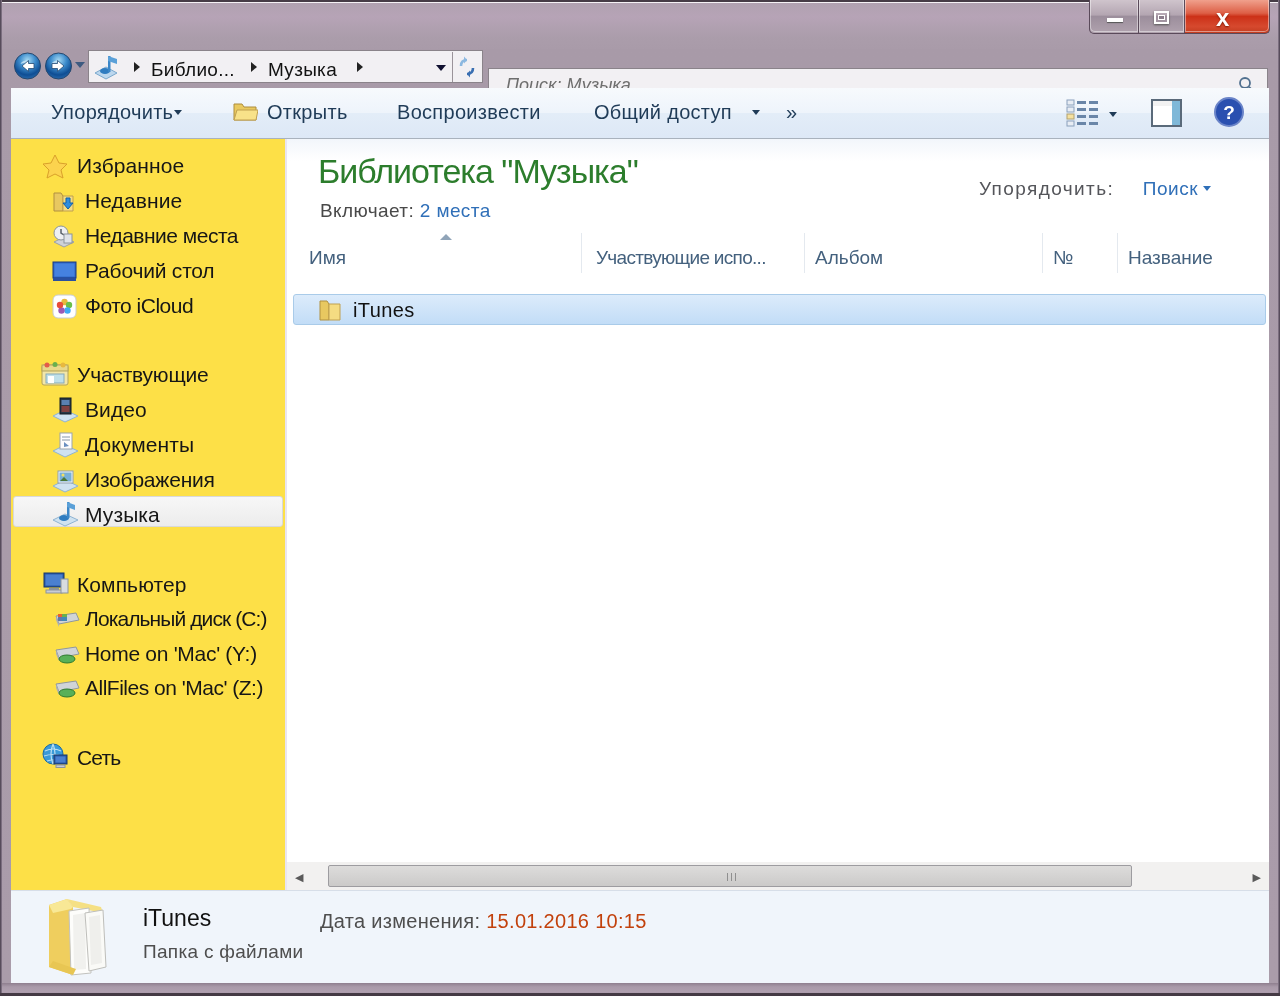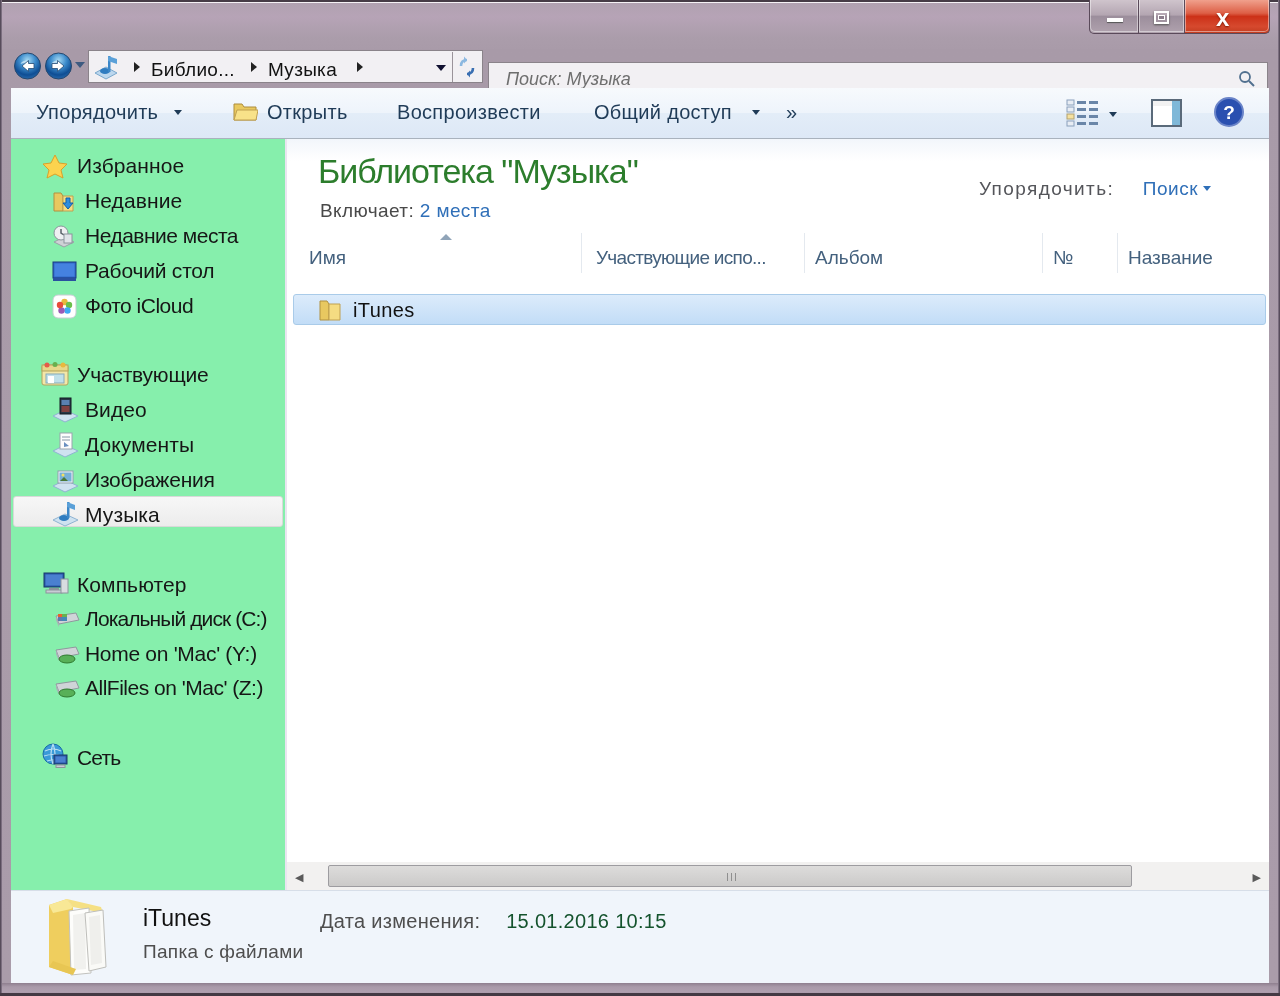--- a/index.html
+++ b/index.html
@@ -37,33 +37,33 @@
 #navdrop { left:64px; top:14px; width:0; height:0; border-left:5px solid transparent; border-right:5px solid transparent; border-top:6px solid #3d5a80; }
 
 #addrbar { left:77px; top:2px; width:395px; height:33px; background:#f2f0f3; border:1px solid #8a838a; }
 #addrmus { left:3px; top:2px; width:28px; height:28px; }
 .crumb { position:absolute; top:8px; font-size:19px; letter-spacing:0.3px; color:#111; }
 .csep  { position:absolute; top:11px; width:0; height:0; border-top:5px solid transparent; border-bottom:5px solid transparent; border-left:6px solid #222; }
 #addrdd { position:absolute; right:36px; top:14px; width:0; height:0; border-left:5px solid transparent; border-right:5px solid transparent; border-top:6px solid #101030; }
 #addrsep { position:absolute; right:29px; top:1px; width:1px; height:30px; background:#9a939a; }
 #refresh { position:absolute; right:4px; top:5px; width:22px; height:22px; }
 
-#searchbox { left:477px; top:14px; width:780px; height:33px; background:#f2f0f3; border:1px solid #8a838a; }
+#searchbox { left:477px; top:20px; width:780px; height:33px; background:#f2f0f3; border:1px solid #8a838a; }
 #searchtxt { position:absolute; left:17px; top:6px; font-size:18px; font-style:italic; color:#6e6e6e; }
 #mag { position:absolute; right:11px; top:7px; width:18px; height:18px; }
 
 
 #toolbar { left:11px; top:88px; width:1258px; height:51px;
   background:linear-gradient(#f7fafd 0%, #eef4fb 49%, #e3edf8 50%, #dde8f6 100%);
   border-bottom:1px solid #a9b2bd; }
 .tbtxt { position:absolute; top:13px; font-size:20px; letter-spacing:0.3px; color:#1f3b57; }
 .tbdd { position:absolute; top:22px; width:0; height:0; border-left:4px solid transparent; border-right:4px solid transparent; border-top:5px solid #1f3b57; }
 
 
-#sidebar { left:11px; top:139px; width:274px; height:751px; background:#86efac; }
+#sidebar { left:11px; top:139px; width:274px; height:751px; background:#fde047; }
 #sidesep { left:285px; top:139px; width:2px; height:751px; background:#e9e5f0; }
 .side-item { position:absolute; font-size:21px; letter-spacing:0.1px; color:#161616; white-space:nowrap; }
 #sel-muz { left:2px; top:357px; width:270px; height:31px;
   background:linear-gradient(#f7f7f7, #ececec); border:1px solid #d9d9d9; border-radius:3px; }
 
 
 #content { left:287px; top:139px; width:982px; height:723px; background:linear-gradient(#f2f6fb 0px, #ffffff 22px); }
 #libtitle { left:31px; top:13px; font-size:34px; color:#2c7d2c; letter-spacing:-1px; }
 #includes { left:33px; top:61px; font-size:19px; letter-spacing:0.4px; color:#494949; }
 #includes a { color:#2f6fb8; text-decoration:none; }
@@ -86,21 +86,21 @@
 #hthumb { position:absolute; left:41px; top:3px; width:804px; height:22px; background:linear-gradient(#dddcdb,#cbcac9); border:1px solid #9d9ca0; border-radius:2px; }
 #hgrip { position:absolute; left:398px; top:7px; width:9px; height:8px; background:repeating-linear-gradient(90deg,#8f8f8f 0 1px,transparent 1px 4px); }
 .harrow { position:absolute; top:9px; font-size:11px; color:#5a5a5a; }
 
 
 #details { left:11px; top:890px; width:1258px; height:93px; background:#f0f5fb; border-top:1px solid #d7dee8; }
 #bigfold { position:absolute; left:34px; top:6px; width:64px; height:80px; }
 #dname { position:absolute; left:132px; top:14px; font-size:23px; color:#111; }
 #dtype { position:absolute; left:132px; top:50px; font-size:19px; letter-spacing:0.3px; color:#4e4e4e; }
 #ddate { position:absolute; left:309px; top:19px; font-size:20px; letter-spacing:0.3px; color:#4e4e4e; }
-#ddate b { color:#14532d; font-weight:normal;margin-left:20px; }
+#ddate b { color:#c2410c; font-weight:normal; }
 
 #botborder { left:0; top:983px; width:1280px; height:13px;
   background:linear-gradient(#8f7f8f, #a99aa9 30%, #b0a0b0 70%, #918091); }
 #botline { left:0; top:993px; width:1280px; height:3px; background:#443a44; }
 </style>
 </head>
 <body>
 <div id="glass" class="abs"></div>
 <div id="glasshl" class="abs"></div>
 <div id="topline" class="abs"></div>
@@ -163,21 +163,21 @@
   <div id="searchbox" class="abs">
     <div id="searchtxt">Поиск: Музыка</div>
     <svg id="mag" viewBox="0 0 18 18">
       <circle cx="7" cy="7" r="5" fill="none" stroke="#51708f" stroke-width="1.8"></circle>
       <line x1="11" y1="11" x2="16" y2="16" stroke="#51708f" stroke-width="2"></line>
     </svg>
   </div>
 </div>
 
 <div id="toolbar" class="abs">
-  <div class="tbtxt" style="left:25px;">Упорядочить</div>
+  <div class="tbtxt" style="left:40px;">Упорядочить</div>
   <div class="tbdd" style="left:163px;"></div>
   <svg class="abs" style="left:221px; top:10px;" width="26" height="26" viewBox="0 0 26 26">
     <path d="M2 6 L10 6 L12 9 L24 9 L24 22 L2 22 Z" fill="#e9c95f" stroke="#ad8d3c"></path>
     <path d="M2 22 L5 12 L26 12 L24 22 Z" fill="#f8e289" stroke="#c0a050"></path>
   </svg>
   <div class="tbtxt" style="left:256px;">Открыть</div>
   <div class="tbtxt" style="left:386px;">Воспроизвести</div>
   <div class="tbtxt" style="left:583px;">Общий доступ</div>
   <div class="tbdd" style="left:741px;"></div>
   <div class="tbtxt" style="left:775px;">»</div>

